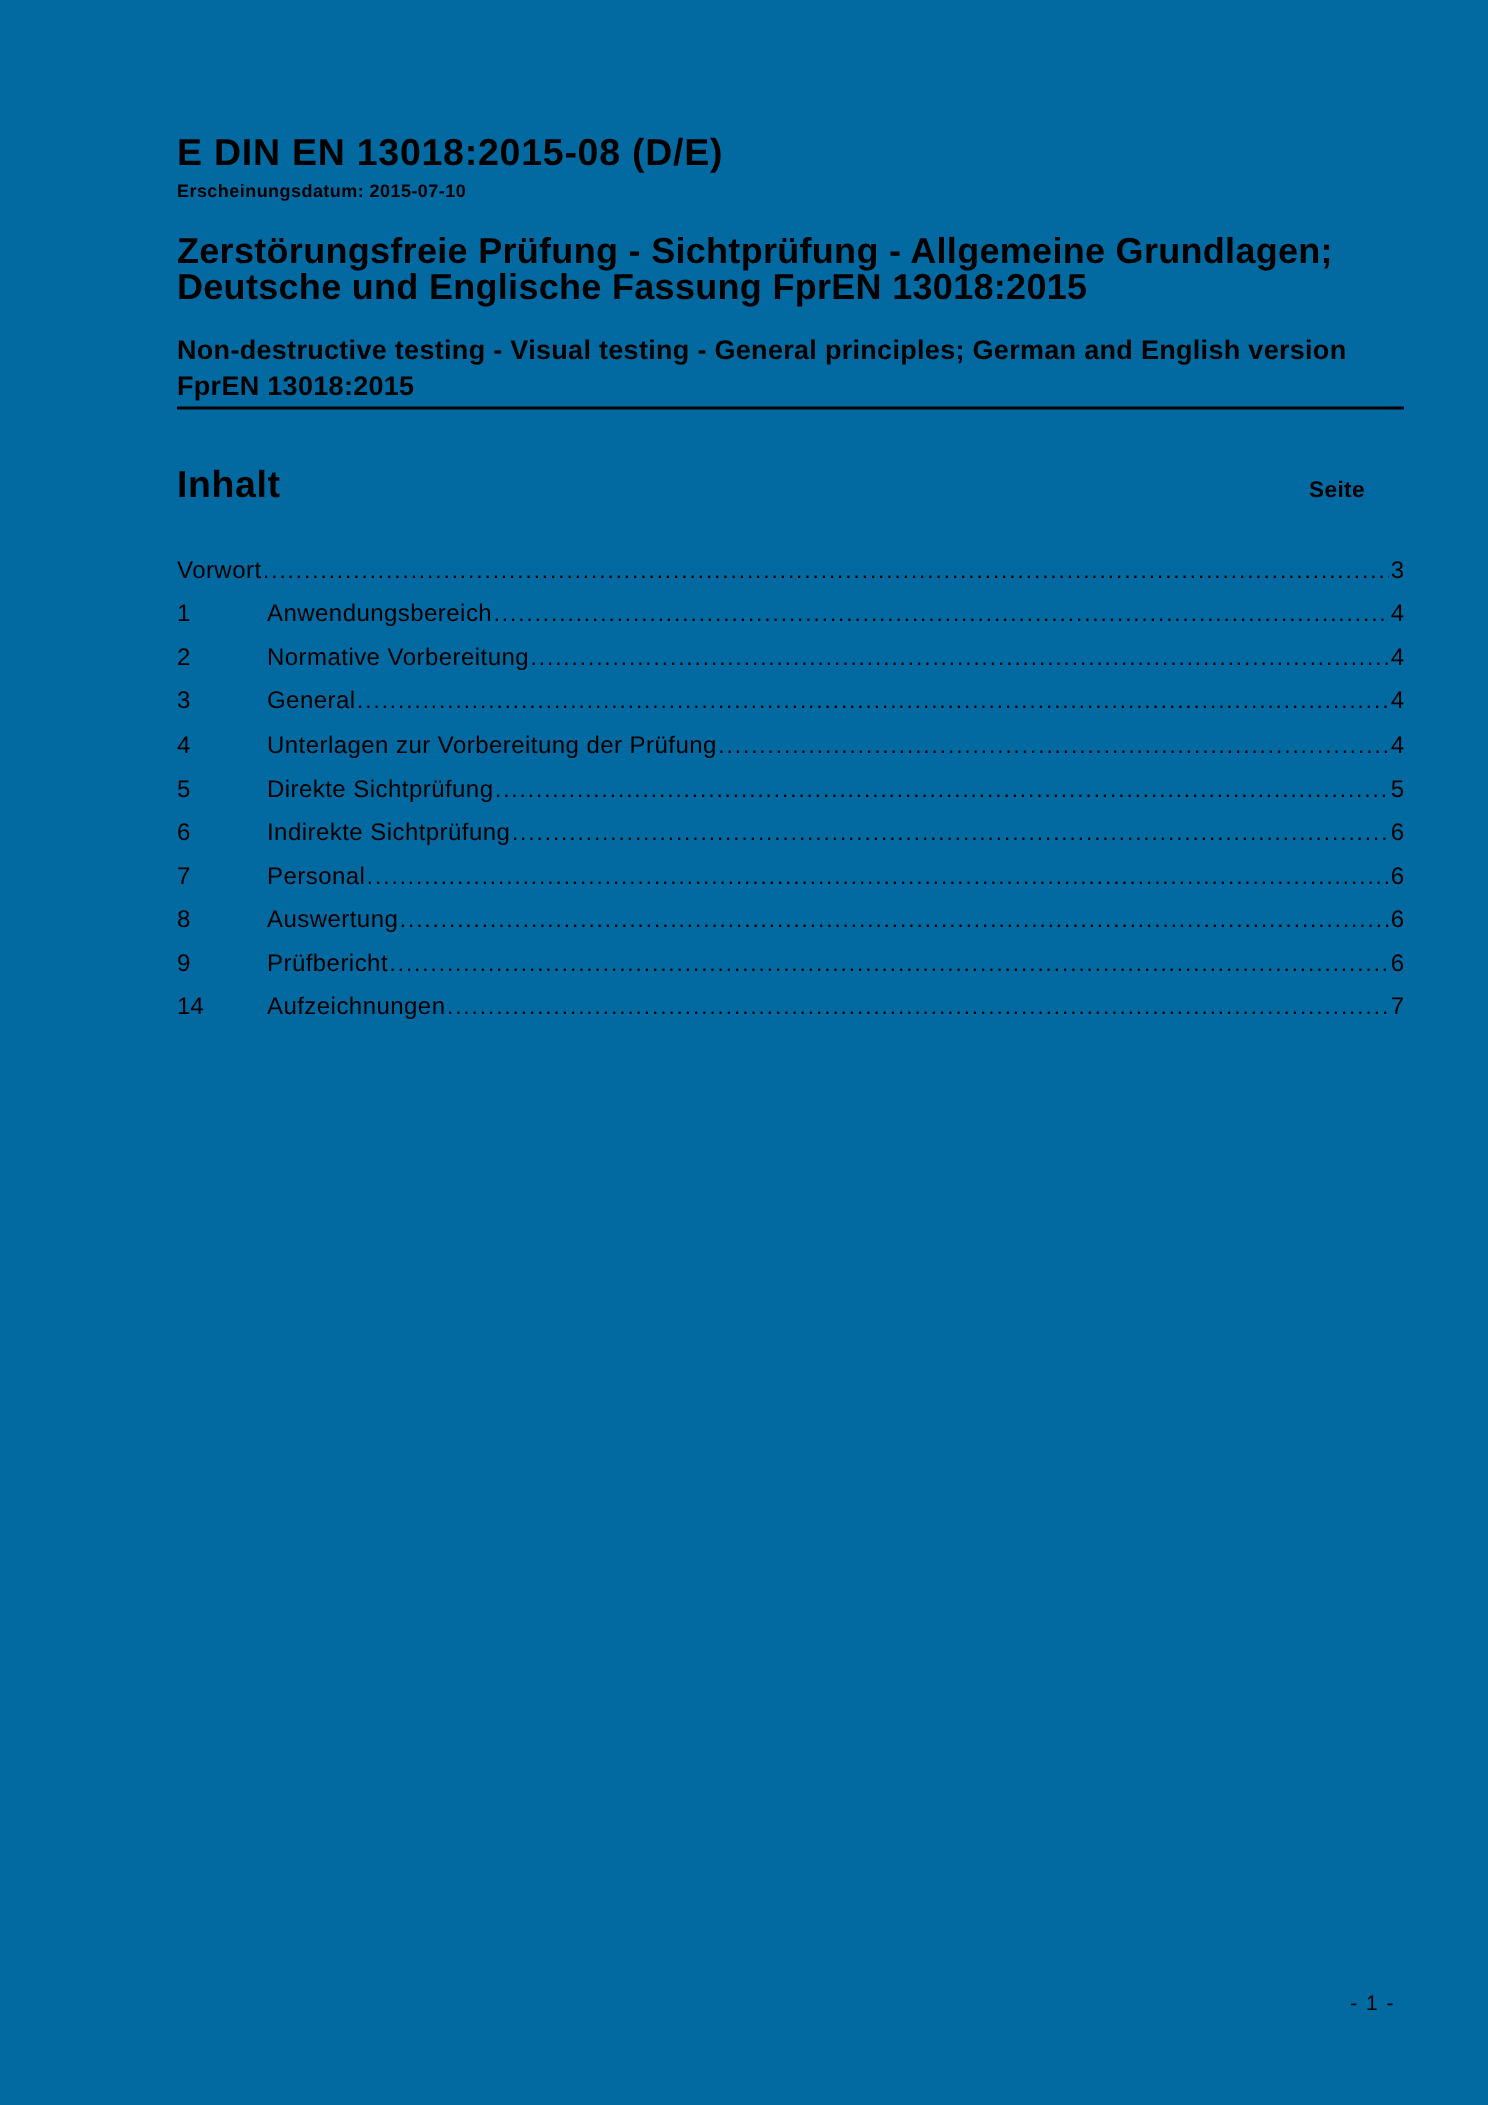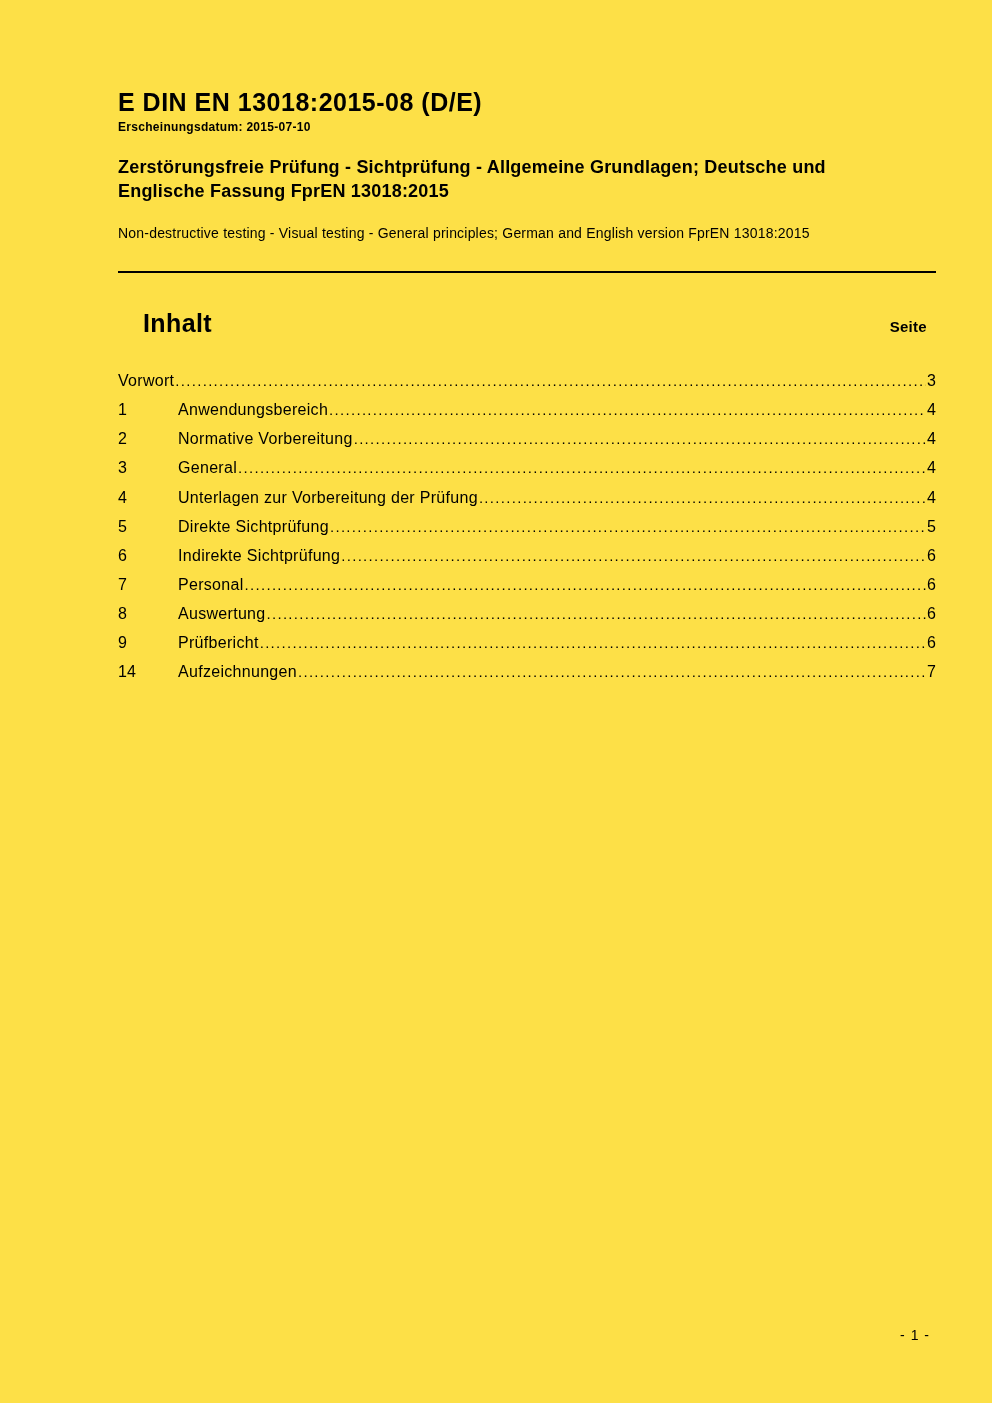--- a/index.html
+++ b/index.html
@@ -5,62 +5,61 @@
   * { margin: 0; padding: 0; box-sizing: border-box; }
   html, body { background: #ffffff; }
   body {
     width: 992px; height: 1403px;
     font-family: "Liberation Sans", "DejaVu Sans", sans-serif;
     color: #000;
   }
   .page {
     position: relative;
     width: 992px; height: 1403px;
-    background: #fde047;
+    background: #0369a1;
     overflow: hidden;
   }
 
   
   .doc-title {
     position: absolute; left: 118px; top: 88px; right: 56px;
     font-size: 25px; line-height: 28px; font-weight: bold;
     letter-spacing: 0.5px; white-space: nowrap;
   }
   .pub-date {
     position: absolute; left: 118px; top: 119px; right: 56px;
     font-size: 12px; line-height: 17px; font-weight: bold;
     letter-spacing: 0.3px;
   }
   .title-de {
     position: absolute; left: 118px; top: 156px; width: 795px;
-    font-size: 18px; line-height: 23.5px; font-weight: bold;
+    font-size: 24px; line-height: 23.5px; font-weight: bold;
     letter-spacing: 0.2px;
   }
   .title-en {
     position: absolute; left: 118px; top: 222px; width: 795px;
-    font-size: 14px; line-height: 23.5px; font-weight: normal;
+    font-size: 18px; line-height: 23.5px; font-weight: bold;
     letter-spacing: 0.2px;
   }
   .rule {
     position: absolute; left: 118px; top: 271px; width: 818px;
     border-top: 2px solid #000; height: 0;
   }
 
   
   .toc-head {
     position: absolute; left: 118px; top: 310px; right: 56px;
     display: flex; justify-content: space-between; align-items: baseline;
   }
   .toc-head .inhalt {
     font-size: 25px; line-height: 26px; font-weight: bold;
     letter-spacing: 0.4px;
-    margin-left: 25px;
   }
   .toc-head .seite {
-    font-size: 15px; font-weight: bold; margin-right: 9px;
+    font-size: 15px; font-weight: bold; margin-right: 26px;
     letter-spacing: 0.3px;
   }
 
   
   .toc-list {
     position: absolute; left: 118px; top: 366px; right: 56px;
   }
   .toc-row {
     display: flex; align-items: baseline;
     height: 29.15px; line-height: 29.15px;

